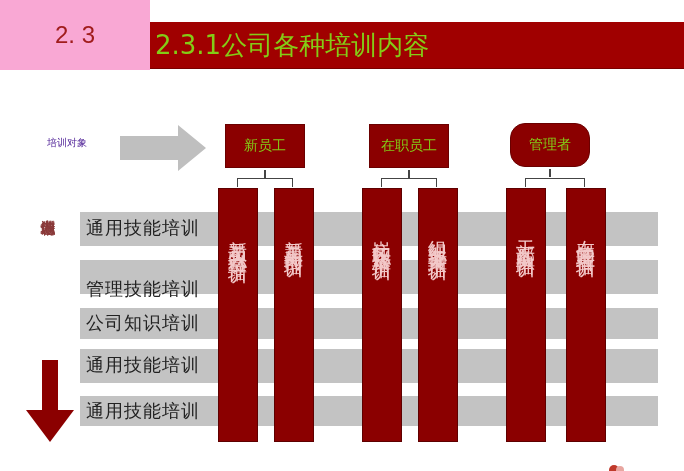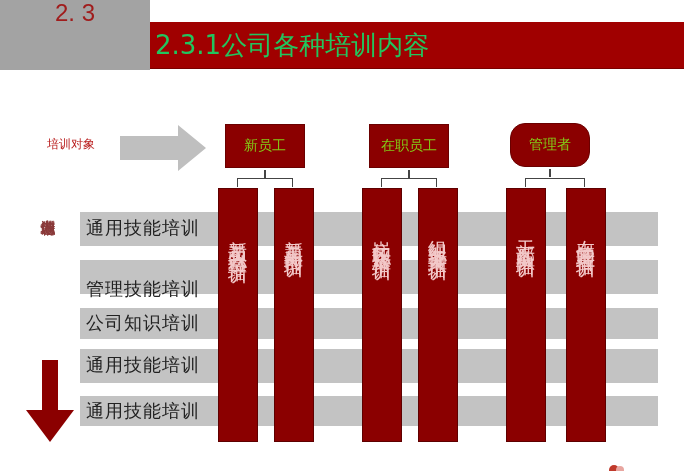--- a/index.html
+++ b/index.html
@@ -1,36 +1,36 @@
 <!DOCTYPE html>
 <html><head>
 <meta charset="utf-8">
 <style>
   * { margin: 0; padding: 0; box-sizing: border-box; }
   html, body { width: 684px; height: 471px; overflow: hidden; background: #ffffff; }
   body { position: relative; font-family: "DejaVu Sans", "Liberation Sans", sans-serif; }
 
   .section-box {
     position: absolute; left: 0; top: 0; width: 150px; height: 70px;
-    background: #a3a3a3; color: #a01c1c;
-    display: flex; flex-direction: column; align-items: center; justify-content: flex-start;
+    background: #f9a8d4; color: #a01c1c;
+    display: flex; flex-direction: column; align-items: center; justify-content: center;
     line-height: 1.05;
   }
   .section-num { font-size: 24px; font-family: "Liberation Sans", sans-serif; }
   .section-name { font-size: 26px; }
 
   .title-bar {
     position: absolute; left: 150px; top: 22px; width: 534px; height: 47px;
-    background: #a00000; color: #22c55e;
+    background: #a00000; color: #84cc16;
     font-size: 26px; padding-left: 5px; line-height: 47px;
     border-bottom: 1px solid #7a0000;
   }
 
   .audience-label {
-    position: absolute; left: 47px; top: 136px; font-size: 12px; color: #b91c1c;
+    position: absolute; left: 47px; top: 136px; font-size: 10px; color: #4c1d95;
   }
   .audience-arrow { position: absolute; left: 120px; top: 125px; width: 86px; height: 46px; }
 
   .group-header {
     position: absolute; height: 44px; background: #8b0000; color: #84cc16;
     font-size: 14px; display: flex; align-items: center; justify-content: center;
     border: 1px solid #6a0000;
   }
 
   .connector { position: absolute; border: 1.5px solid #444; border-bottom: none; height: 9px; }

